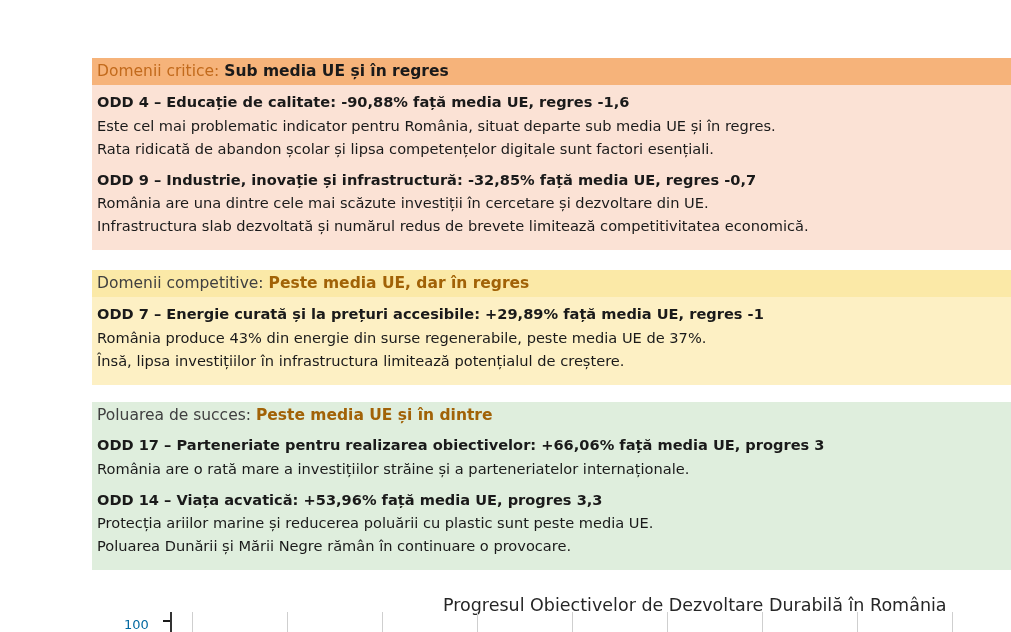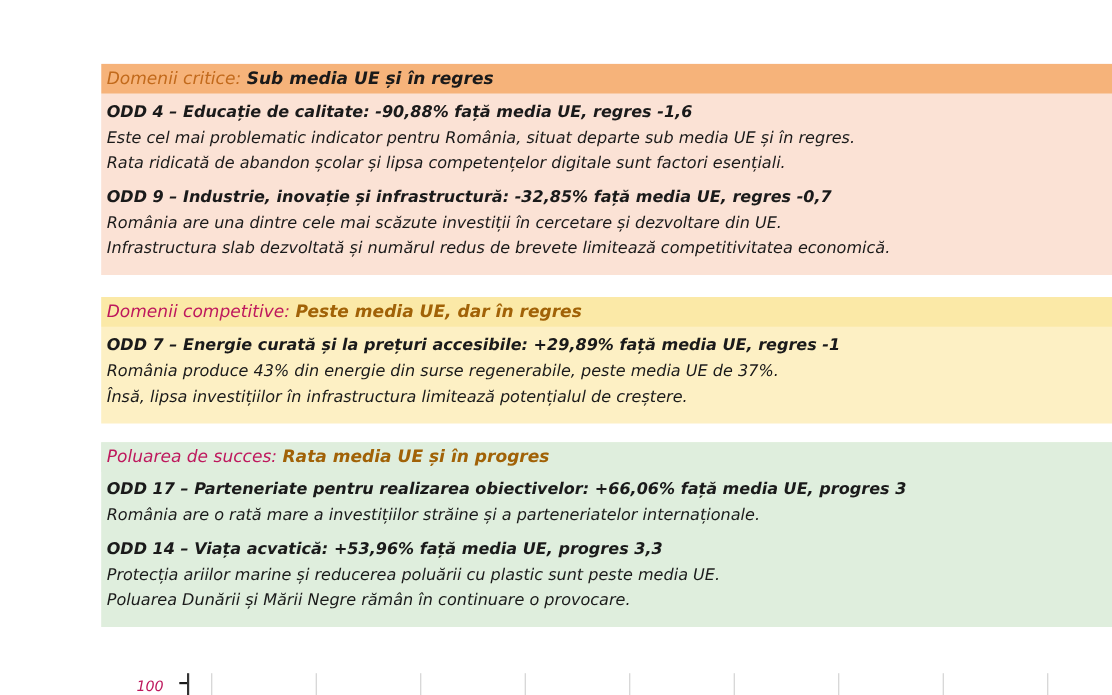--- a/index.html
+++ b/index.html
@@ -14,21 +14,20 @@
     font-family: "DejaVu Sans", sans-serif;
     overflow: hidden;
   }
 
   .page {
     position: absolute;
     left: 0;
     top: 0;
     width: 1011px;
     height: 628px;
-    font-style: italic;
   }
 
   .panel {
     position: absolute;
     left: 92px;
     width: 1032px;
     box-sizing: border-box;
     padding: 0;
   }
 
@@ -48,21 +47,21 @@
     padding: 4px 0 4px 5px;
     box-sizing: border-box;
     font-size: 15.5px;
     line-height: 1.25;
   }
   .hdr-critical { background: #f6b37a; }
   .hdr-competitive { background: #fbe9a7; }
   .hdr-success { background: #dfeedd; }
 
   .hdr-label-orange { color: #c26a1c; font-weight: normal; }
-  .hdr-label-blue { color: #be185d; font-weight: normal; }
+  .hdr-label-blue { color: #404040; font-weight: normal; }
   .hdr-strong-dark { color: #1a1a1a; font-weight: bold; }
   .hdr-strong-blue { color: #a16207; font-weight: bold; }
 
   .row {
     padding: 1px 0 1px 5px;
     font-size: 14.6px;
     line-height: 1.45;
     color: #1a1a1a;
     white-space: nowrap;
   }
@@ -77,21 +76,21 @@
     color: #262626;
     font-family: "DejaVu Sans", sans-serif;
     white-space: nowrap;
   }
 
   .axis-label {
     position: absolute;
     left: 124px;
     top: 617px;
     font-size: 13px;
-    color: #be185d;
+    color: #0369a1;
     font-family: "DejaVu Sans", sans-serif;
   }
 
   .axis-tick {
     position: absolute;
     left: 163px;
     top: 620px;
     width: 8px;
     height: 1.5px;
     background: #1a1a1a;
@@ -142,31 +141,32 @@
     <div class="panel-inner" style="padding-top:5px;">
       <div class="row bold">ODD 7 – Energie curată și la prețuri accesibile: +29,89% față media UE, regres -1</div>
       <div class="row">România produce 43% din energie din surse regenerabile, peste media UE de 37%.</div>
       <div class="row">Însă, lipsa investițiilor în infrastructura limitează potențialul de creștere.</div>
     </div>
   </div>
 
   <div class="panel panel-success" style="top:402px; height:168px; overflow:hidden;">
     <div class="hdr-strip hdr-success">
       <span class="hdr-label-blue">Poluarea de succes:</span>
-      <span class="hdr-strong-blue">Rata media UE și în progres</span>
+      <span class="hdr-strong-blue">Peste media UE și în dintre</span>
     </div>
     <div class="panel-inner" style="padding-top:4px;">
       <div class="row bold">ODD 17 – Parteneriate pentru realizarea obiectivelor: +66,06% față media UE, progres 3</div>
       <div class="row">România are o rată mare a investițiilor străine și a parteneriatelor internaționale.</div>
       <div class="row bold spacer-top">ODD 14 – Viața acvatică: +53,96% față media UE, progres 3,3</div>
       <div class="row">Protecția ariilor marine și reducerea poluării cu plastic sunt peste media UE.</div>
       <div class="row">Poluarea Dunării și Mării Negre rămân în continuare o provocare.</div>
     </div>
   </div>
 
+  <div class="chart-caption">Progresul Obiectivelor de Dezvoltare Durabilă în România</div>
   <div class="axis-label">100</div>
   <div class="axis-tick"></div>
   <div class="axis-line-v"></div>
   <div class="gridline" style="left:192px;"></div>
   <div class="gridline" style="left:287px;"></div>
   <div class="gridline" style="left:382px;"></div>
   <div class="gridline" style="left:477px;"></div>
   <div class="gridline" style="left:572px;"></div>
   <div class="gridline" style="left:667px;"></div>
   <div class="gridline" style="left:762px;"></div>

